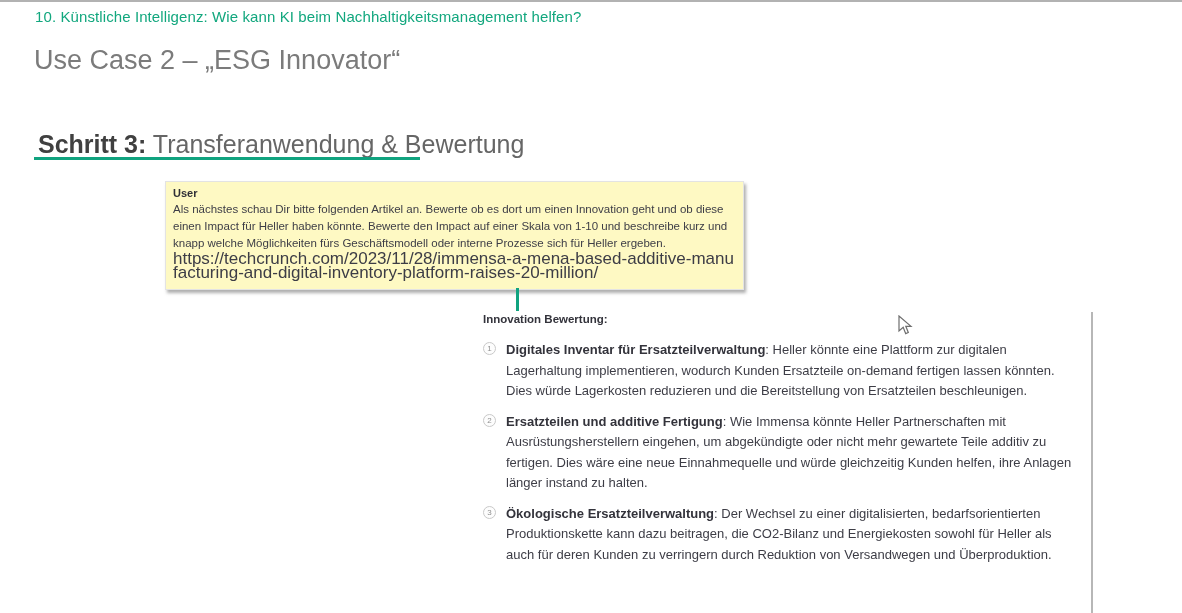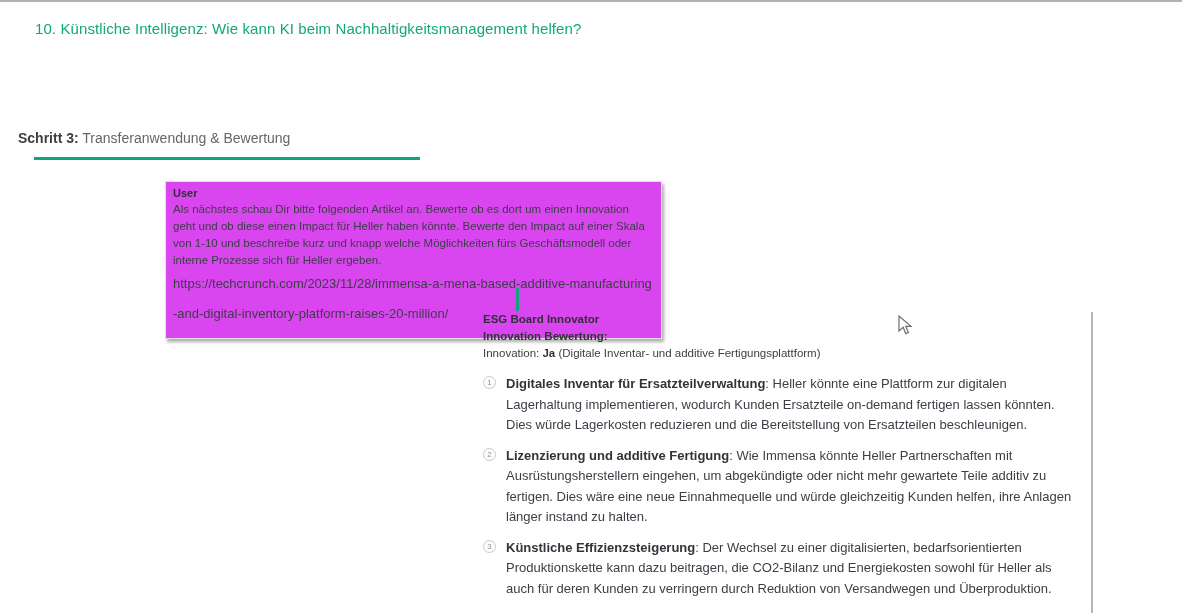--- a/index.html
+++ b/index.html
@@ -10,55 +10,55 @@
     background: #ffffff;
     overflow: hidden;
     font-family: "Liberation Sans", sans-serif;
     color: #3d3d46;
   }
   .top-strip {
     position: absolute; left: 0; top: 0; width: 100%; height: 2px;
     background: #b2b2b2;
   }
   .kicker {
-    position: absolute; left: 35px; top: 20px;
+    position: absolute; left: 35px; top: 8px;
     font-size: 15px; font-weight: 400; color: #12a77e;
     letter-spacing: 0.1px;
   }
   .slide-title {
     position: absolute; left: 34px; top: 45px;
     font-size: 27px; font-weight: 400; color: #7b7b7b;
   }
   .step-heading {
-    position: absolute; left: 18px; top: 130px;
-    font-size: 14px;
+    position: absolute; left: 38px; top: 130px;
+    font-size: 25px;
   }
   .step-label { font-weight: 700; color: #404040; }
   .step-title { font-weight: 400; color: #666666; }
   .step-underline {
     position: absolute; left: 34px; top: 157px;
     width: 386px; height: 3px; background: #10a37f;
   }
   .user-card {
     position: absolute; left: 165px; top: 181px;
-    width: 497px; box-sizing: border-box;
-    background: #d946ef;
+    width: 579px; box-sizing: border-box;
+    background: #fef9c3;
     border: 1px solid #e3e3e3;
     box-shadow: 2px 3px 3px rgba(110,110,110,0.55);
     padding: 5px 9px 9px 7px;
   }
   .user-author {
     font-size: 11px; font-weight: 700; color: #2f2f36;
     margin-bottom: 2px;
   }
   .user-body {
     font-size: 11.5px; line-height: 17px; color: #3d3d46;
   }
   .user-url {
-    font-size: 13px; line-height: 30px; color: #3d3d46;
+    font-size: 17px; line-height: 14px; color: #3d3d46;
     word-break: break-all;
   }
   .connector {
     position: absolute; left: 516px; top: 288px;
     width: 3px; height: 23px; background: #10a37f;
   }
   .response {
     position: absolute; left: 483px; top: 311px;
     width: 594px;
   }
@@ -93,54 +93,53 @@
 </style>
 </head>
 <body>
 
 <div class="stage">
 
   <div class="top-strip"></div>
 
   <div class="kicker">10. Künstliche Intelligenz: Wie kann KI beim Nachhaltigkeitsmanagement helfen?</div>
 
+  <div class="slide-title">Use Case 2 – „ESG Innovator“</div>
 
   <div class="step-heading">
     <span class="step-label">Schritt 3:</span>
     <span class="step-title"> Transferanwendung &amp; Bewertung</span>
   </div>
   <div class="step-underline"></div>
 
   <div class="user-card">
     <div class="user-author">User</div>
     <div class="user-body">Als nächstes schau Dir bitte folgenden Artikel an. Bewerte ob es dort um einen Innovation geht und ob diese einen Impact für Heller haben könnte. Bewerte den Impact auf einer Skala von 1-10 und beschreibe kurz und knapp welche Möglichkeiten fürs Geschäftsmodell oder interne Prozesse sich für Heller ergeben.</div>
     <div class="user-url">https://techcrunch.com/2023/11/28/immensa-a-mena-based-additive-manufacturing-and-digital-inventory-platform-raises-20-million/</div>
   </div>
 
   <div class="connector"></div>
 
   <div class="response">
     <div class="resp-meta">
-      <div class="line resp-author">ESG Board Innovator</div>
       <div class="line resp-bold">Innovation Bewertung:</div>
-      <div class="line"><span>Innovation: </span><span class="resp-bold">Ja</span><span> (Digitale Inventar- und additive Fertigungsplattform)</span></div>
     </div>
 
     <div class="opportunities">
       <div class="list-item">
         <div class="num-badge">1</div>
         <div class="item-text"><span class="resp-bold">Digitales Inventar für Ersatzteilverwaltung</span><span>: Heller könnte eine Plattform zur digitalen Lagerhaltung implementieren, wodurch Kunden Ersatzteile on-demand fertigen lassen könnten. Dies würde Lagerkosten reduzieren und die Bereitstellung von Ersatzteilen beschleunigen.</span></div>
       </div>
       <div class="list-item">
         <div class="num-badge">2</div>
-        <div class="item-text"><span class="resp-bold">Lizenzierung und additive Fertigung</span><span>: Wie Immensa könnte Heller Partnerschaften mit Ausrüstungsherstellern eingehen, um abgekündigte oder nicht mehr gewartete Teile additiv zu fertigen. Dies wäre eine neue Einnahmequelle und würde gleichzeitig Kunden helfen, ihre Anlagen länger instand zu halten.</span></div>
+        <div class="item-text"><span class="resp-bold">Ersatzteilen und additive Fertigung</span><span>: Wie Immensa könnte Heller Partnerschaften mit Ausrüstungsherstellern eingehen, um abgekündigte oder nicht mehr gewartete Teile additiv zu fertigen. Dies wäre eine neue Einnahmequelle und würde gleichzeitig Kunden helfen, ihre Anlagen länger instand zu halten.</span></div>
       </div>
       <div class="list-item">
         <div class="num-badge">3</div>
-        <div class="item-text"><span class="resp-bold">Künstliche Effizienzsteigerung</span><span>: Der Wechsel zu einer digitalisierten, bedarfsorientierten Produktionskette kann dazu beitragen, die CO2-Bilanz und Energiekosten sowohl für Heller als auch für deren Kunden zu verringern durch Reduktion von Versandwegen und Überproduktion.</span></div>
+        <div class="item-text"><span class="resp-bold">Ökologische Ersatzteilverwaltung</span><span>: Der Wechsel zu einer digitalisierten, bedarfsorientierten Produktionskette kann dazu beitragen, die CO2-Bilanz und Energiekosten sowohl für Heller als auch für deren Kunden zu verringern durch Reduktion von Versandwegen und Überproduktion.</span></div>
       </div>
     </div>
 
   </div>
 
   <div class="right-border"></div>
 
   <svg class="cursor" viewBox="0 0 15 21">
     <polygon points="1,1 1,16 5.2,12.3 7.7,18.6 10.3,17.5 7.8,11.3 13,11.3" fill="#ffffff" stroke="#6e6e6e" stroke-width="1.2"></polygon>
   </svg>

